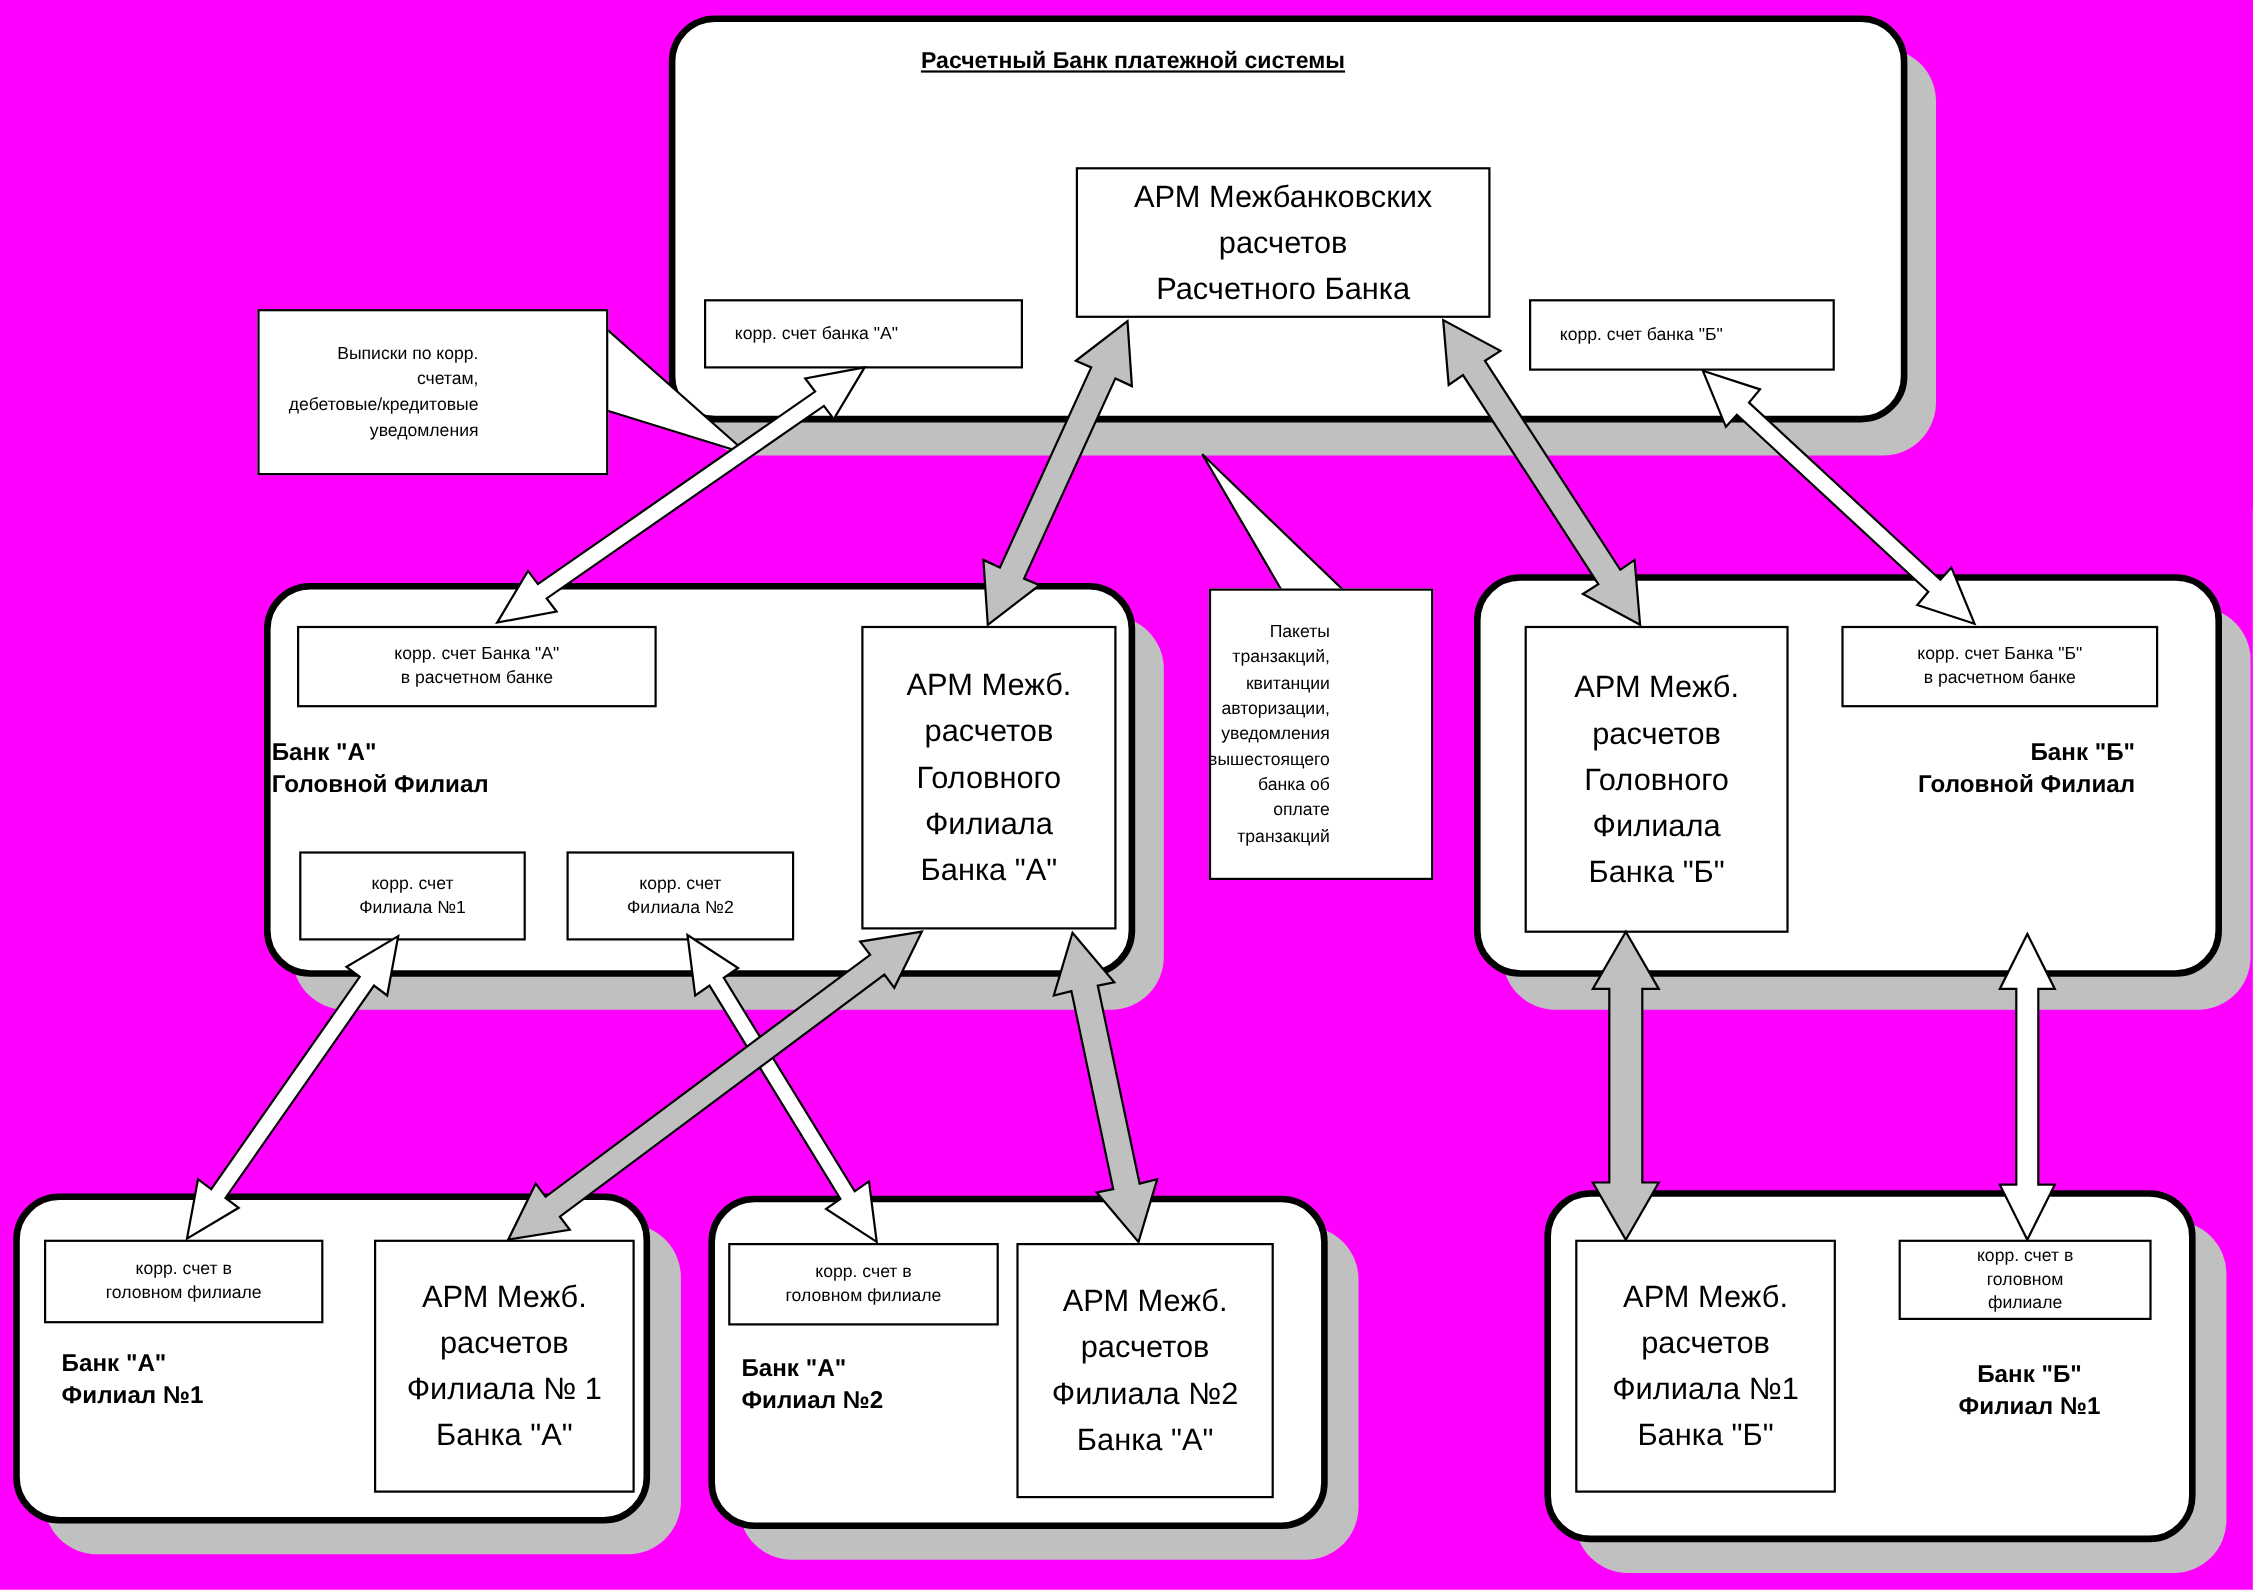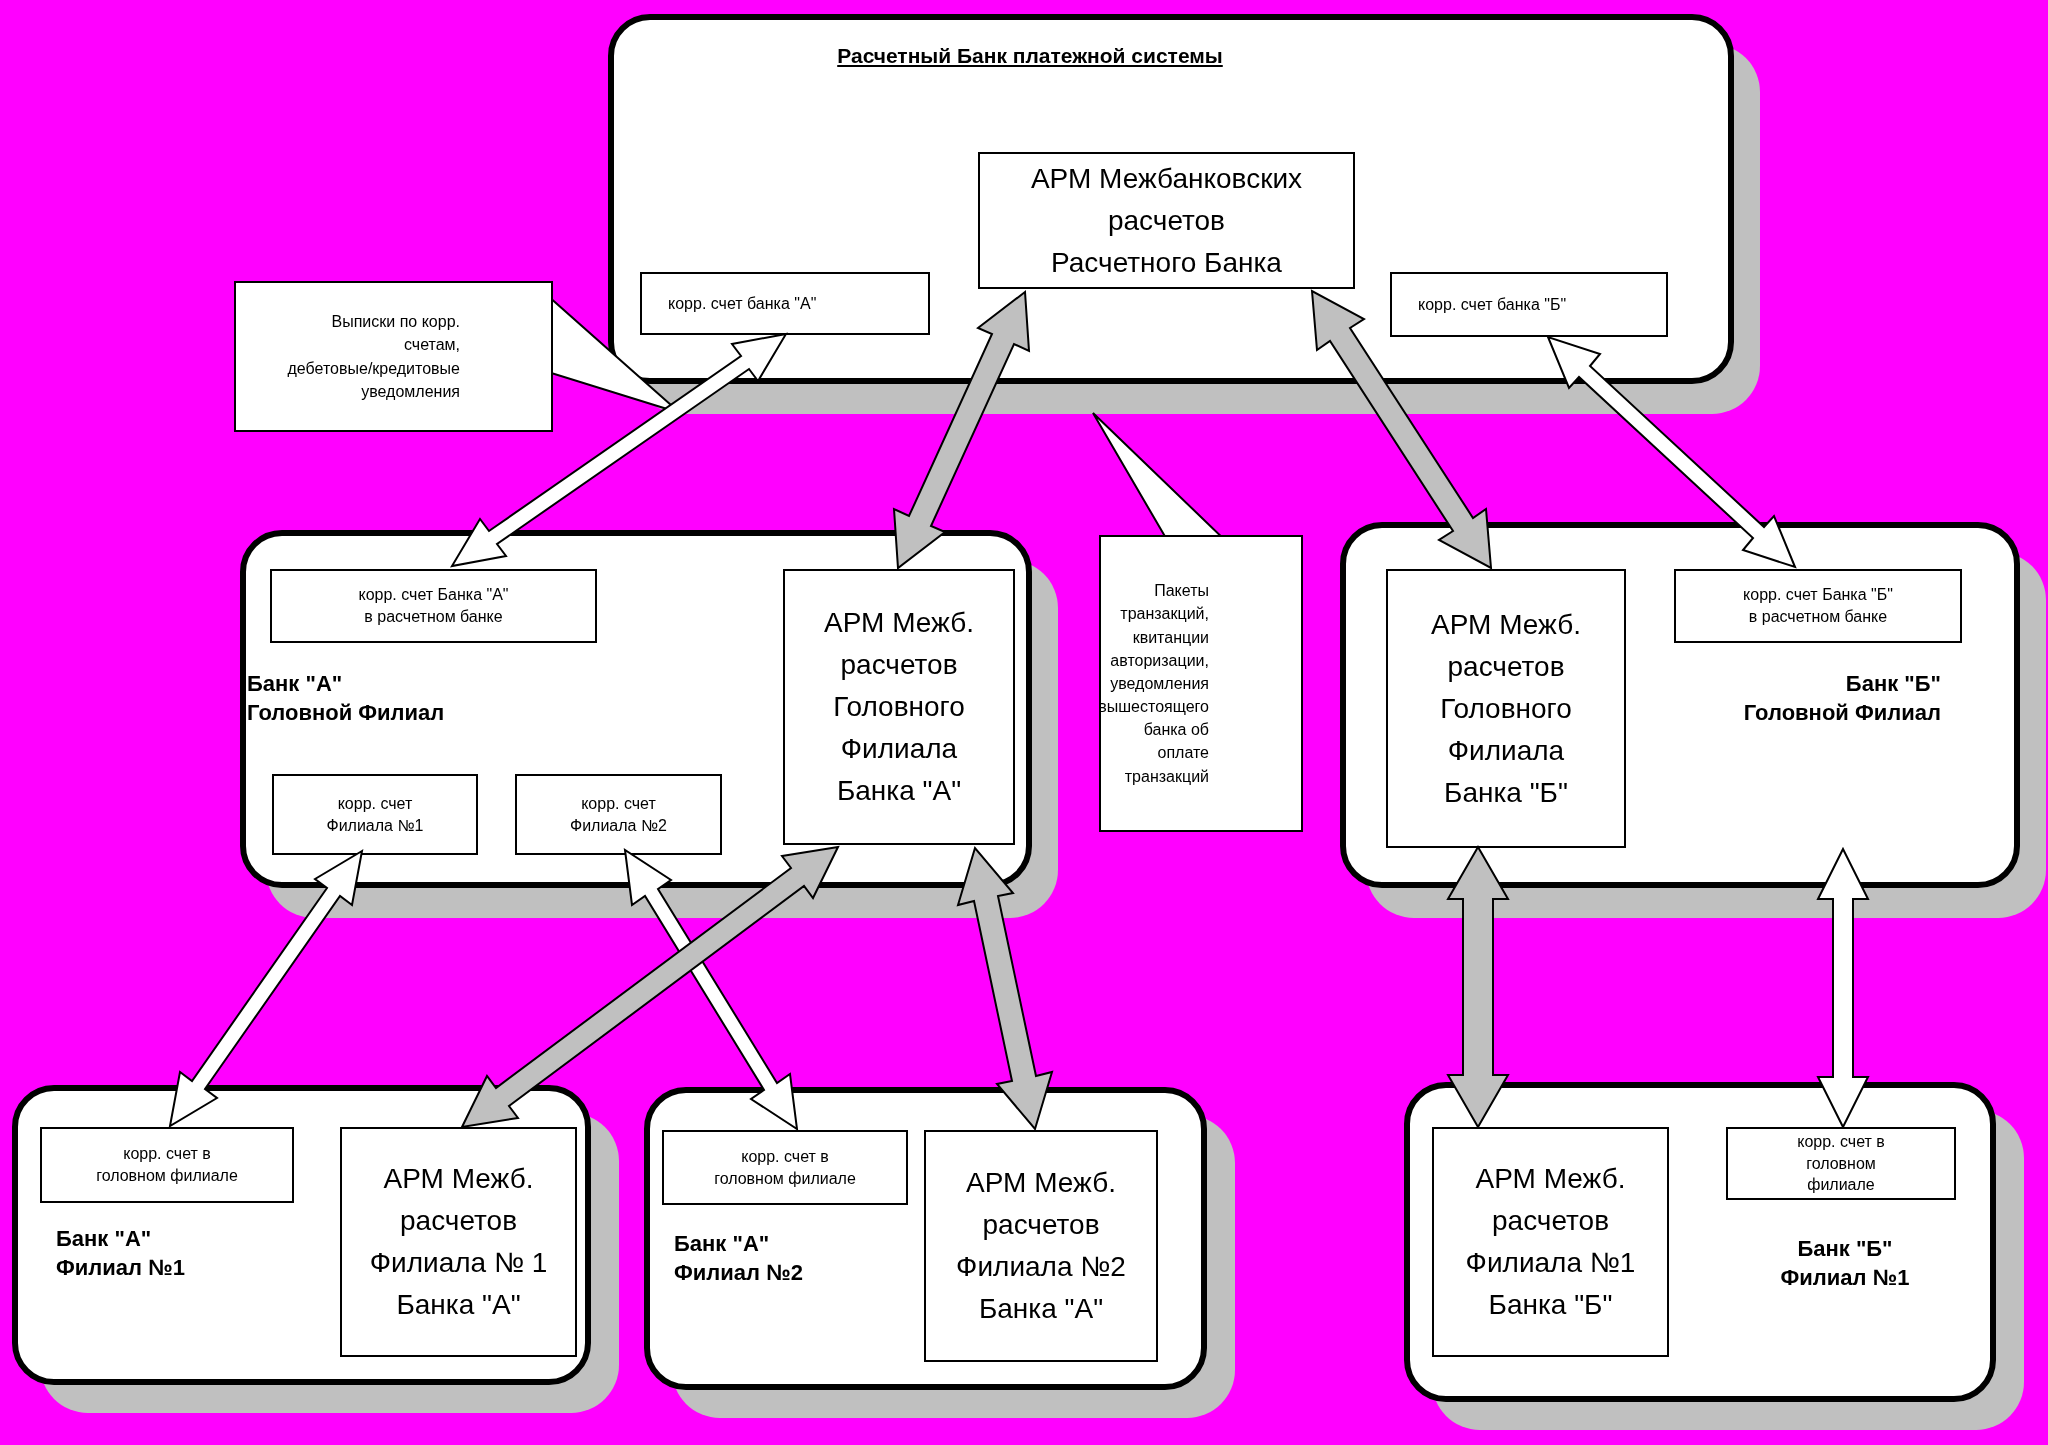--- a/index.html
+++ b/index.html
@@ -113,25 +113,25 @@
         <polygon points="1312,291 1317,350 1330,341 1453,531 1439,540 1491,568 1486,509 1473,518 1350,328 1364,319" fill="#c0c0c0" stroke="#000000" stroke-width="2"></polygon>
         <polygon points="362,851 315,879 327,888 192,1081 180,1072 170,1126 217,1098 205,1089 340,896 352,905" fill="#ffffff" stroke="#000000" stroke-width="2"></polygon>
         <polygon points="625,850 632,905 645,896 764,1090 751,1099 797,1129 790,1074 777,1083 658,889 671,880" fill="#ffffff" stroke="#000000" stroke-width="2"></polygon>
         <polygon points="838,847 782,856 791,868 496,1088 487,1076 462,1127 518,1118 509,1106 804,886 813,898" fill="#c0c0c0" stroke="#000000" stroke-width="2"></polygon>
         <polygon points="975,848 958,905 974,901 1012,1081 997,1084 1035,1129 1052,1072 1036,1076 998,896 1013,893" fill="#c0c0c0" stroke="#000000" stroke-width="2"></polygon>
         <polygon points="1478,847 1448,899 1463,899 1463,1075 1448,1075 1478,1127 1508,1075 1493,1075 1493,899 1508,899" fill="#c0c0c0" stroke="#000000" stroke-width="2"></polygon>
         <polygon points="1843,849 1818,899 1833,899 1833,1077 1818,1077 1843,1127 1868,1077 1853,1077 1853,899 1868,899" fill="#ffffff" stroke="#000000" stroke-width="2"></polygon>
       </g>
   </svg>
 
-  <div class="callout" style="left:234px;top:281px;width:319px;height:151px;padding-right:91px;">Выписки по корр.
+  <div class="callout" style="left:234px;top:281px;width:319px;height:151px;padding-right:116px;">Выписки по корр.
 счетам,
 дебетовые/кредитовые
 уведомления</div>
-  <div class="callout" style="left:1099px;top:535px;width:204px;height:297px;padding-right:92px;">Пакеты
+  <div class="callout" style="left:1099px;top:535px;width:204px;height:265px;padding-right:92px;">Пакеты
 транзакций,
 квитанции
 авторизации,
 уведомления
 вышестоящего
 банка об
 оплате
 транзакций</div>
 
 </div>

